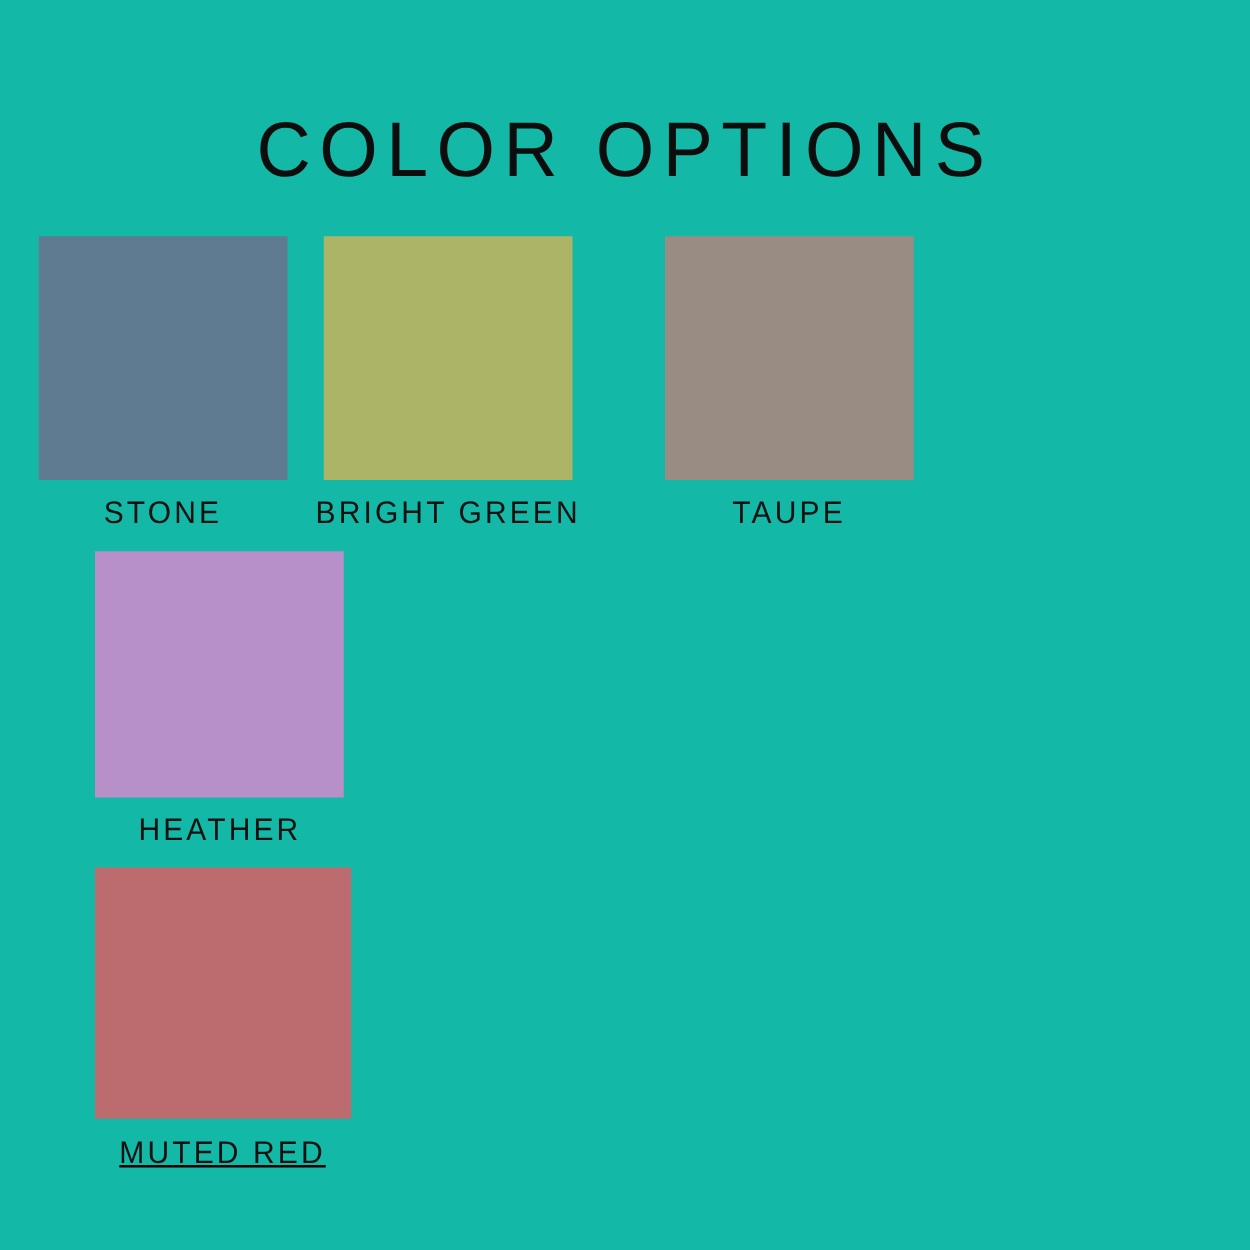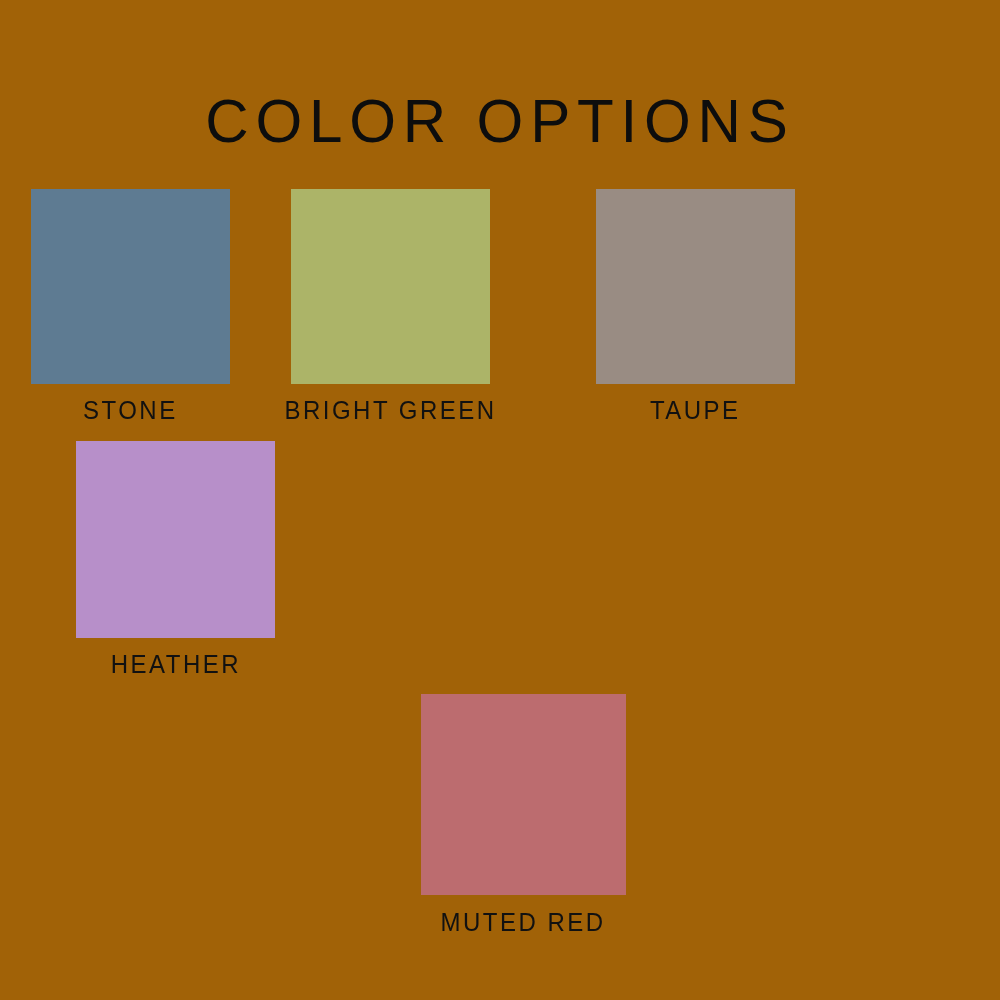--- a/index.html
+++ b/index.html
@@ -52,27 +52,27 @@
     display: flex;
     flex-direction: row;
     justify-content: flex-start;
     align-items: flex-start;
     margin-bottom: 0;
   }
 
   .swatch-row.row-1 { height: 252px; }
   .swatch-row.row-2 { height: 253px; flex-direction: column; }
   .swatch-row.row-3 {
-    justify-content: center;
     height: 250px;
+    text-decoration: underline;
   }
 
   .swatch-cell {
     width: 199px;
-    margin-right: 61px;
+    margin-right: 29px;
     display: flex;
     flex-direction: column;
     align-items: center;
   }
   .swatch-cell:last-child { margin-right: 0; padding-left: 45px; }
 
   .swatch-row.row-3 .swatch-cell {
     width: 205px;
     margin-right: 0;
   }
@@ -101,21 +101,21 @@
     white-space: nowrap;
     line-height: 1.05;
     transform: scaleX(0.96);
   }
 
   .swatch-row.row-3 .swatch-label { margin-top: 14px; }
 </style>
 </head>
 <body>
 
-<div id="page" style="background: #a16207;">
+<div id="page" style="background: #14b8a6;">
 
   <h1 class="page-title">COLOR OPTIONS</h1>
 
   <div class="swatch-grid">
 
     <div class="swatch-row row-1">
 
       <div class="swatch-cell">
         <span class="swatch-chip" style="background-color: rgb(94, 123, 146);"></span>
         <span class="swatch-label">STONE</span>

